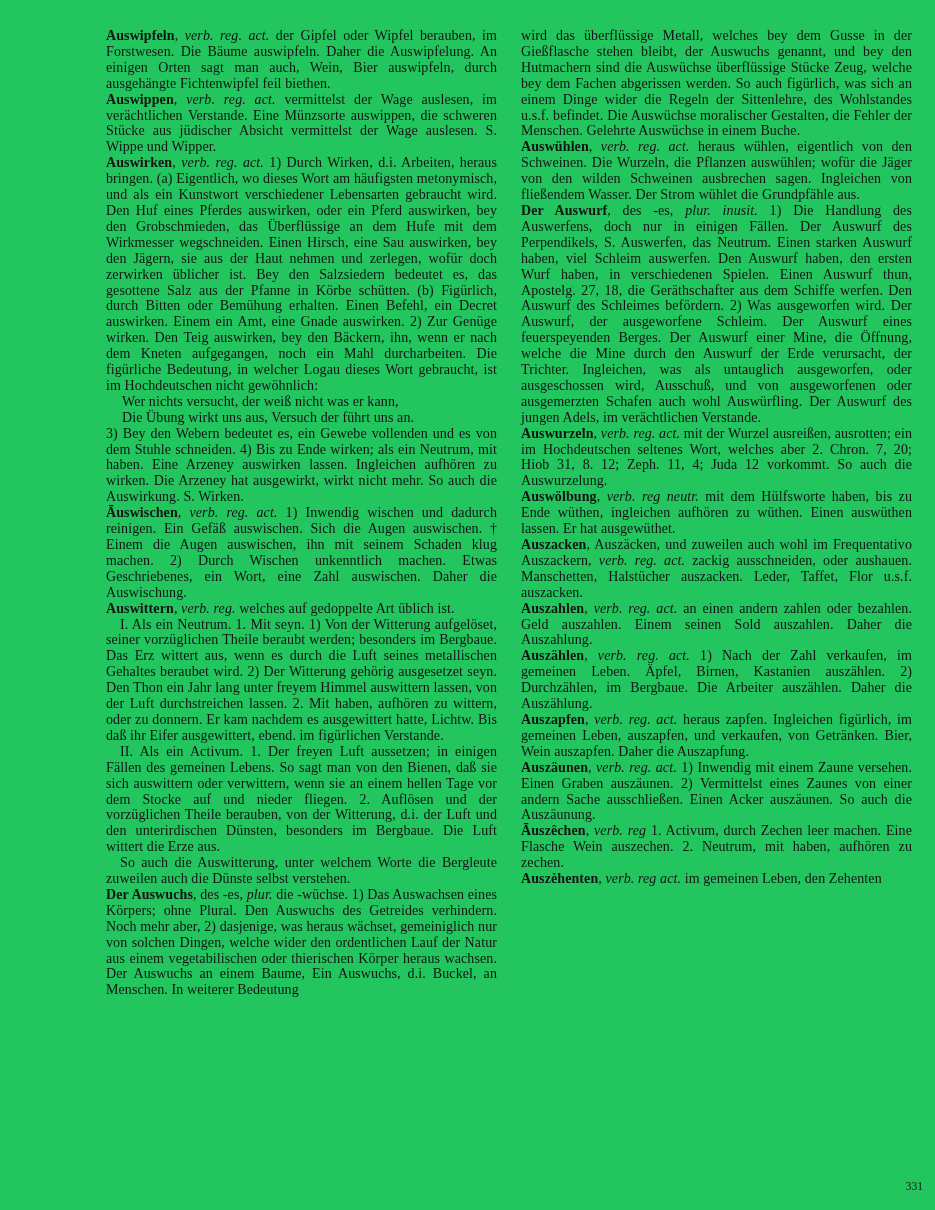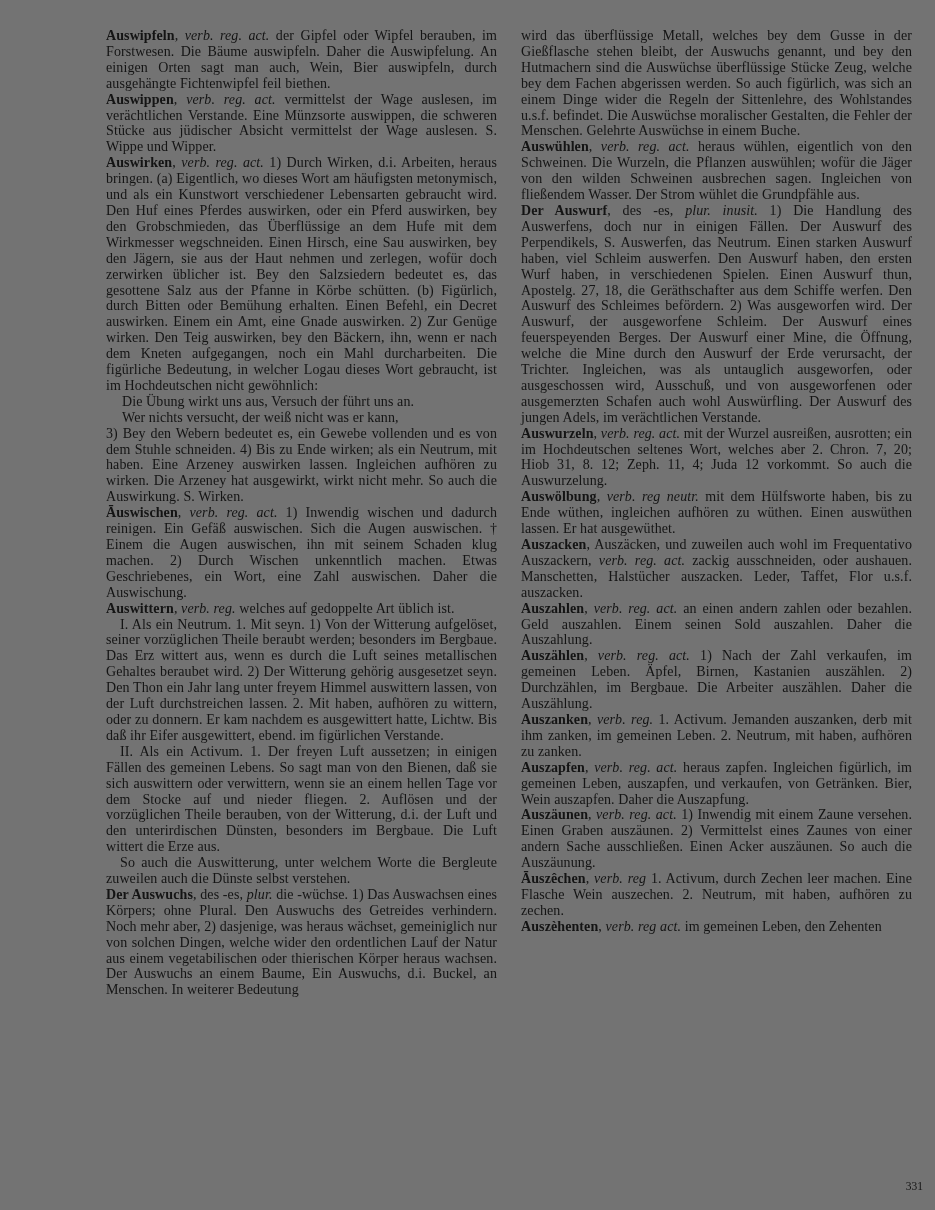--- a/index.html
+++ b/index.html
@@ -1,18 +1,18 @@
 <!DOCTYPE html>
 <html lang="de"><head>
 <meta charset="utf-8">
 <style>
   html,body{margin:0;padding:0;background:#ffffff;}
   body{width:935px;height:1210px;overflow:hidden;}
   .page{
-    position:relative;width:935px;height:1210px;background:#737373;
+    position:relative;width:935px;height:1210px;background:#22c55e;
     font-family:"Liberation Serif", serif;color:#141414;
   }
   .columns{
     position:absolute;left:106px;top:28px;
     display:flex;gap:24px;
   }
   .column{
     width:391px;
     text-align:justify;
     font-size:14px;
@@ -38,22 +38,22 @@
   <div class="columns">
       <div class="column">
         <div class="entry">
           <p class="para"><span class="bold">Auswipfeln</span><span>, </span><span class="ital">verb. reg. act.</span><span> der Gipfel oder Wipfel berauben, im Forstwesen. Die Bäume auswipfeln. Daher die Auswipfelung. An einigen Orten sagt man auch, Wein, Bier auswipfeln, durch ausgehängte Fichtenwipfel feil biethen.</span></p>
         </div>
         <div class="entry">
           <p class="para"><span class="bold">Auswippen</span><span>, </span><span class="ital">verb. reg. act.</span><span> vermittelst der Wage auslesen, im verächtlichen Verstande. Eine Münzsorte auswippen, die schweren Stücke aus jüdischer Absicht vermittelst der Wage auslesen. S. Wippe und Wipper.</span></p>
         </div>
         <div class="entry">
           <p class="para"><span class="bold">Auswirken</span><span>, </span><span class="ital">verb. reg. act.</span><span> 1) Durch Wirken, d.i. Arbeiten, heraus bringen. (a) Eigentlich, wo dieses Wort am häufigsten metonymisch, und als ein Kunstwort verschiedener Lebensarten gebraucht wird. Den Huf eines Pferdes auswirken, oder ein Pferd auswirken, bey den Grobschmieden, das Überflüssige an dem Hufe mit dem Wirkmesser wegschneiden. Einen Hirsch, eine Sau auswirken, bey den Jägern, sie aus der Haut nehmen und zerlegen, wofür doch zerwirken üblicher ist. Bey den Salzsiedern bedeutet es, das gesottene Salz aus der Pfanne in Körbe schütten. (b) Figürlich, durch Bitten oder Bemühung erhalten. Einen Befehl, ein Decret auswirken. Einem ein Amt, eine Gnade auswirken. 2) Zur Genüge wirken. Den Teig auswirken, bey den Bäckern, ihn, wenn er nach dem Kneten aufgegangen, noch ein Mahl durcharbeiten. Die figürliche Bedeutung, in welcher Logau dieses Wort gebraucht, ist im Hochdeutschen nicht gewöhnlich:</span></p>
+          <p class="para verse"><span>Wer nichts versucht, der weiß nicht was er kann,</span></p>
           <p class="para verse"><span>Die Übung wirkt uns aus, Versuch der führt uns an.</span></p>
-          <p class="para verse"><span>Wer nichts versucht, der weiß nicht was er kann,</span></p>
           <p class="para"><span>3) Bey den Webern bedeutet es, ein Gewebe vollenden und es von dem Stuhle schneiden. 4) Bis zu Ende wirken; als ein Neutrum, mit haben. Eine Arzeney auswirken lassen. Ingleichen aufhören zu wirken. Die Arzeney hat ausgewirkt, wirkt nicht mehr. So auch die Auswirkung. S. Wirken.</span></p>
         </div>
         <div class="entry">
           <p class="para"><span class="bold">Āuswischen</span><span>, </span><span class="ital">verb. reg. act.</span><span> 1) Inwendig wischen und dadurch reinigen. Ein Gefäß auswischen. Sich die Augen auswischen. † Einem die Augen auswischen, ihn mit seinem Schaden klug machen. 2) Durch Wischen unkenntlich machen. Etwas Geschriebenes, ein Wort, eine Zahl auswischen. Daher die Auswischung.</span></p>
         </div>
         <div class="entry">
           <p class="para"><span class="bold">Auswittern</span><span>, </span><span class="ital">verb. reg.</span><span> welches auf gedoppelte Art üblich ist.</span></p>
           <p class="para indent"><span>I. Als ein Neutrum. 1. Mit seyn. 1) Von der Witterung aufgelöset, seiner vorzüglichen Theile beraubt werden; besonders im Bergbaue. Das Erz wittert aus, wenn es durch die Luft seines metallischen Gehaltes beraubet wird. 2) Der Witterung gehörig ausgesetzet seyn. Den Thon ein Jahr lang unter freyem Himmel auswittern lassen, von der Luft durchstreichen lassen. 2. Mit haben, aufhören zu wittern, oder zu donnern. Er kam nachdem es ausgewittert hatte, Lichtw. Bis daß ihr Eifer ausgewittert, ebend. im figürlichen Verstande.</span></p>
           <p class="para indent"><span>II. Als ein Activum. 1. Der freyen Luft aussetzen; in einigen Fällen des gemeinen Lebens. So sagt man von den Bienen, daß sie sich auswittern oder verwittern, wenn sie an einem hellen Tage vor dem Stocke auf und nieder fliegen. 2. Auflösen und der vorzüglichen Theile berauben, von der Witterung, d.i. der Luft und den unterirdischen Dünsten, besonders im Bergbaue. Die Luft wittert die Erze aus.</span></p>
           <p class="para indent"><span>So auch die Auswitterung, unter welchem Worte die Bergleute zuweilen auch die Dünste selbst verstehen.</span></p>
@@ -81,23 +81,20 @@
         <div class="entry">
           <p class="para"><span class="bold">Auszacken</span><span>, Auszäcken, und zuweilen auch wohl im Frequentativo Auszackern, </span><span class="ital">verb. reg. act.</span><span> zackig ausschneiden, oder aushauen. Manschetten, Halstücher auszacken. Leder, Taffet, Flor u.s.f. auszacken.</span></p>
         </div>
         <div class="entry">
           <p class="para"><span class="bold">Auszahlen</span><span>, </span><span class="ital">verb. reg. act.</span><span> an einen andern zahlen oder bezahlen. Geld auszahlen. Einem seinen Sold auszahlen. Daher die Auszahlung.</span></p>
         </div>
         <div class="entry">
           <p class="para"><span class="bold">Auszählen</span><span>, </span><span class="ital">verb. reg. act.</span><span> 1) Nach der Zahl verkaufen, im gemeinen Leben. Äpfel, Birnen, Kastanien auszählen. 2) Durchzählen, im Bergbaue. Die Arbeiter auszählen. Daher die Auszählung.</span></p>
         </div>
         <div class="entry">
-          <p class="para"><span class="bold">Auszanken</span><span>, </span><span class="ital">verb. reg.</span><span> 1. Activum. Jemanden auszanken, derb mit ihm zanken, im gemeinen Leben. 2. Neutrum, mit haben, aufhören zu zanken.</span></p>
-        </div>
-        <div class="entry">
           <p class="para"><span class="bold">Auszapfen</span><span>, </span><span class="ital">verb. reg. act.</span><span> heraus zapfen. Ingleichen figürlich, im gemeinen Leben, auszapfen, und verkaufen, von Getränken. Bier, Wein auszapfen. Daher die Auszapfung.</span></p>
         </div>
         <div class="entry">
           <p class="para"><span class="bold">Auszäunen</span><span>, </span><span class="ital">verb. reg. act.</span><span> 1) Inwendig mit einem Zaune versehen. Einen Graben auszäunen. 2) Vermittelst eines Zaunes von einer andern Sache ausschließen. Einen Acker auszäunen. So auch die Auszäunung.</span></p>
         </div>
         <div class="entry">
           <p class="para"><span class="bold">Āuszêchen</span><span>, </span><span class="ital">verb. reg</span><span> 1. Activum, durch Zechen leer machen. Eine Flasche Wein auszechen. 2. Neutrum, mit haben, aufhören zu zechen.</span></p>
         </div>
         <div class="entry">
           <p class="para"><span class="bold">Auszèhenten</span><span>, </span><span class="ital">verb. reg act.</span><span> im gemeinen Leben, den Zehenten</span></p>

